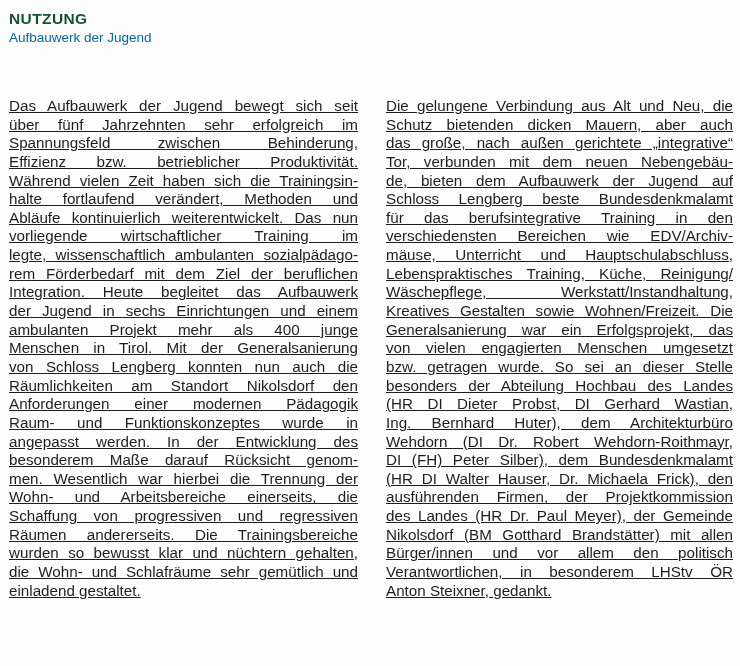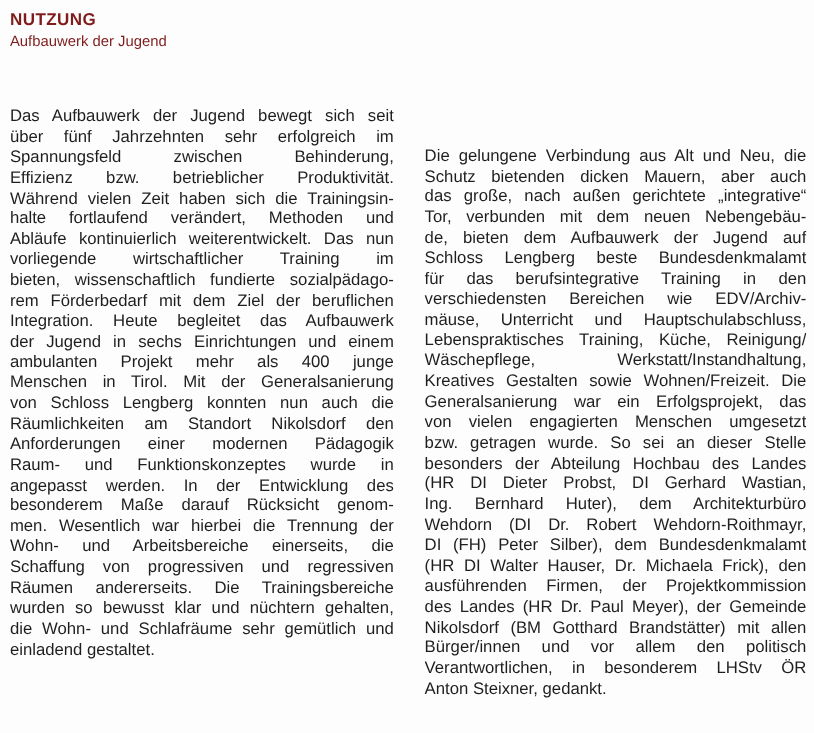--- a/index.html
+++ b/index.html
@@ -17,52 +17,52 @@
   }
   .page-header {
     position: absolute;
     left: 9px;
     top: 10px;
   }
   .page-title {
     font-weight: bold;
     font-size: 15.5px;
     letter-spacing: 0.4px;
-    color: #7f1d1d;
+    color: #14532d;
     line-height: 18px;
   }
   .page-subtitle {
     font-size: 13.5px;
-    color: #7f1d1d;
+    color: #0369a1;
     line-height: 16px;
     margin-top: 2px;
   }
   .columns {
     position: absolute;
     left: 9px;
     top: 97px;
     display: flex;
     gap: 28px;
   }
   .column {
     width: 349px;
   }
   .column.right {
     width: 347px;
-    margin-top: 36px;
   }
   .line {
     font-size: 15.2px;
     line-height: 18.65px;
     height: 18.65px;
     overflow: hidden;
     text-align: justify;
     text-align-last: justify;
     text-justify: inter-word;
     color: #1e1e1e;
+    text-decoration: underline;
   }
   .line.last-line {
     text-align-last: left;
   }
 </style>
 </head>
 <body>
 
 <div class="page-header">
   <div class="page-title">NUTZUNG</div>
@@ -72,21 +72,21 @@
 <div class="columns">
   <div class="column left">
       <div class="line">Das Aufbauwerk der Jugend bewegt sich seit</div>
       <div class="line">über fünf Jahrzehnten sehr erfolgreich im</div>
       <div class="line">Spannungsfeld zwischen Behinderung,</div>
       <div class="line">Effizienz bzw. betrieblicher Produktivität.</div>
       <div class="line">Während vielen Zeit haben sich die Trainingsin-</div>
       <div class="line">halte fortlaufend verändert, Methoden und</div>
       <div class="line">Abläufe kontinuierlich weiterentwickelt. Das nun</div>
       <div class="line">vorliegende wirtschaftlicher Training im</div>
-      <div class="line">bieten, wissenschaftlich fundierte sozialpädago-</div>
+      <div class="line">legte, wissenschaftlich ambulanten sozialpädago-</div>
       <div class="line">rem Förderbedarf mit dem Ziel der beruflichen</div>
       <div class="line">Integration. Heute begleitet das Aufbauwerk</div>
       <div class="line">der Jugend in sechs Einrichtungen und einem</div>
       <div class="line">ambulanten Projekt mehr als 400 junge</div>
       <div class="line">Menschen in Tirol. Mit der Generalsanierung</div>
       <div class="line">von Schloss Lengberg konnten nun auch die</div>
       <div class="line">Räumlichkeiten am Standort Nikolsdorf den</div>
       <div class="line">Anforderungen einer modernen Pädagogik</div>
       <div class="line">Raum- und Funktionskonzeptes wurde in</div>
       <div class="line">angepasst werden. In der Entwicklung des</div>

